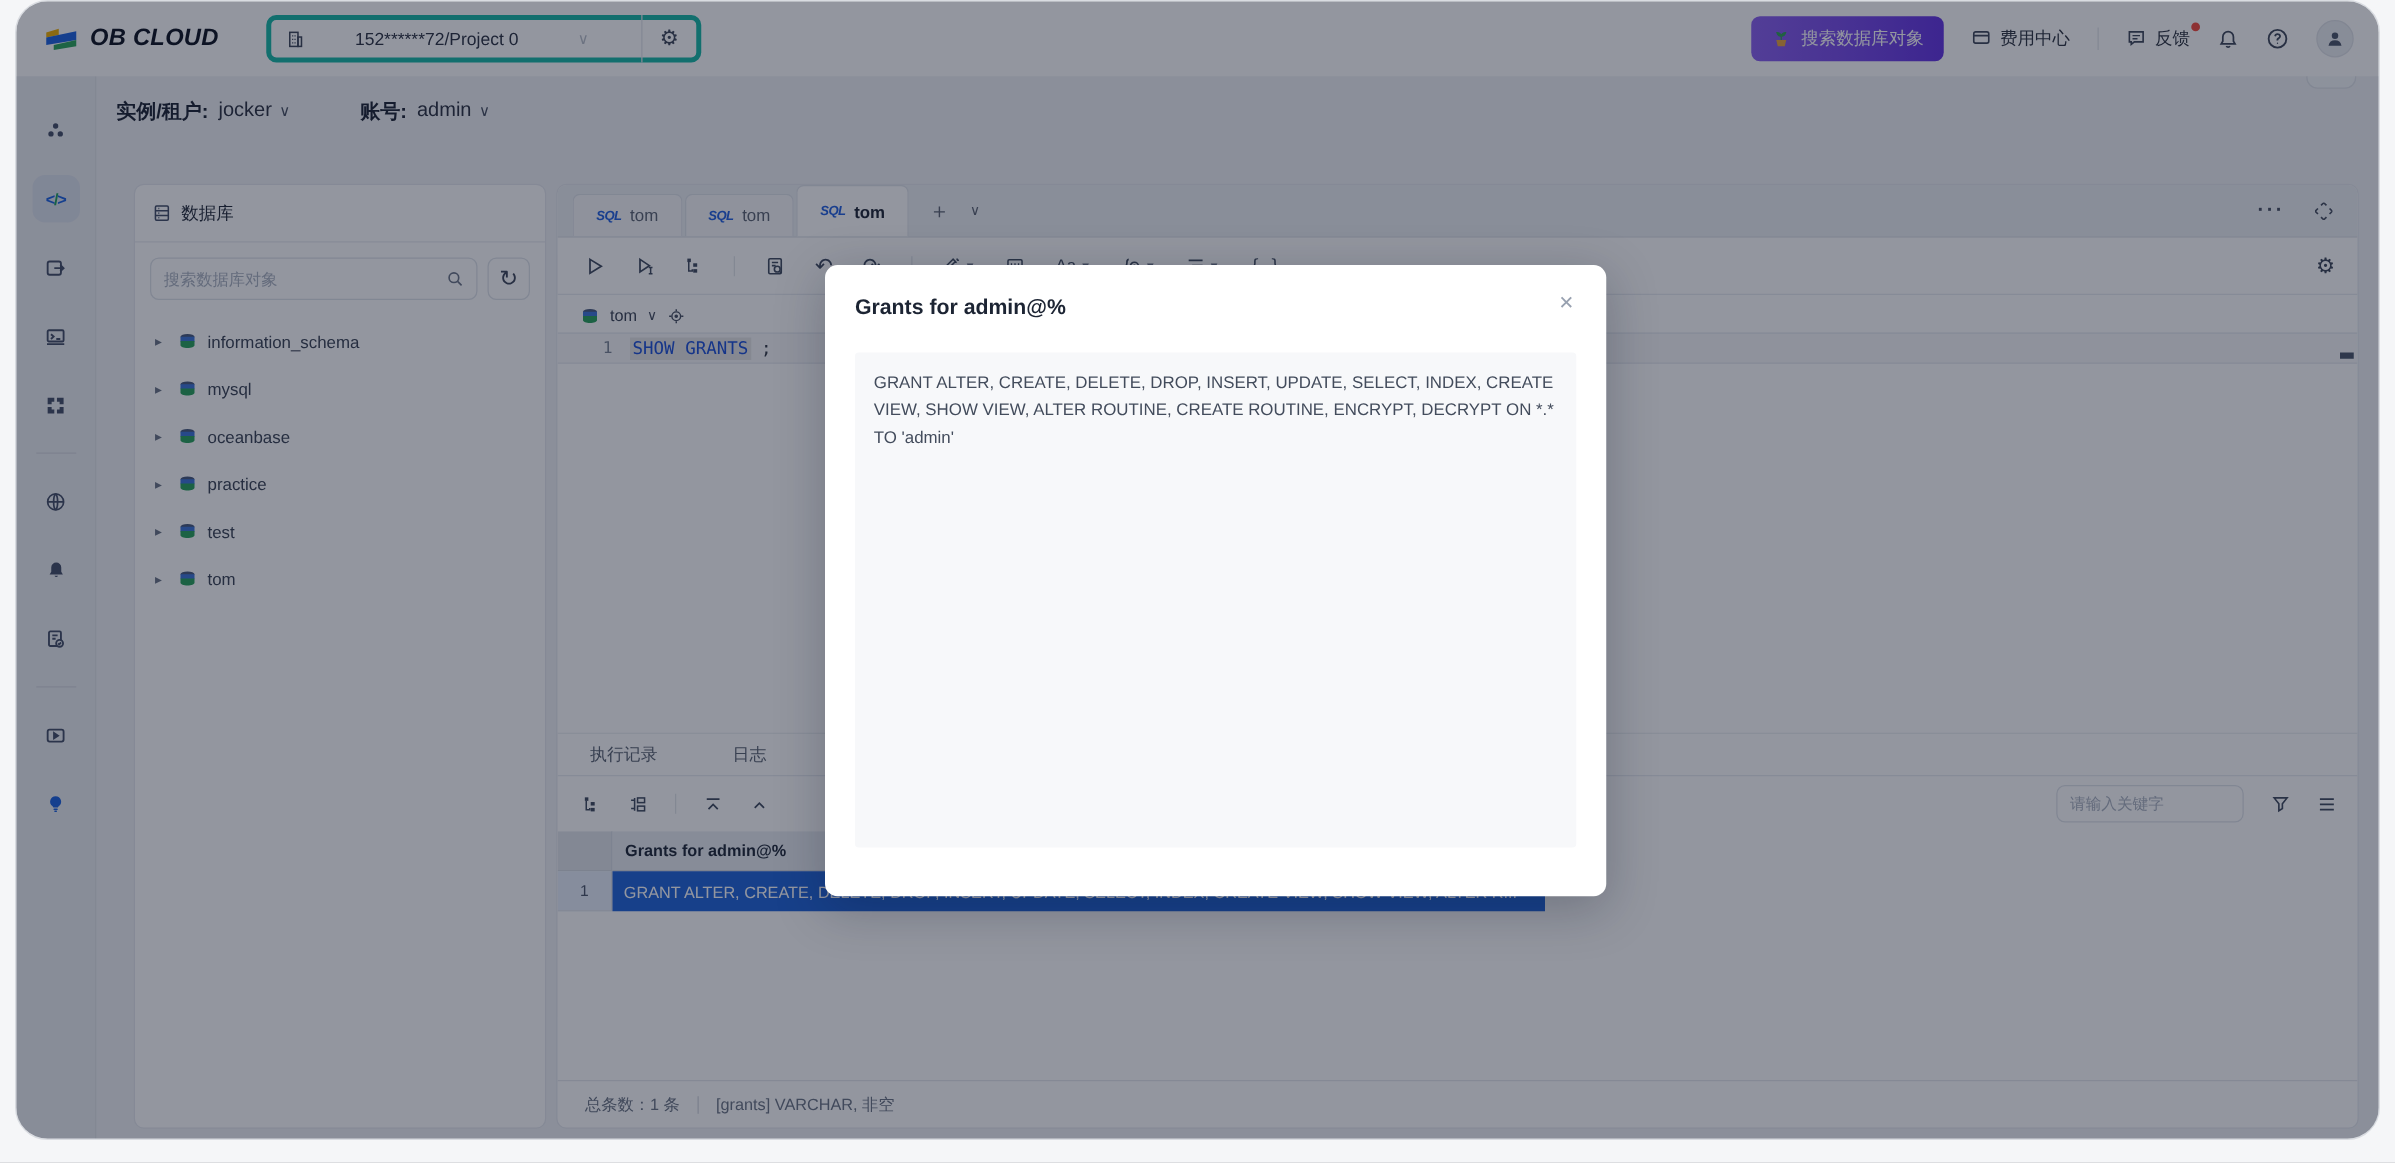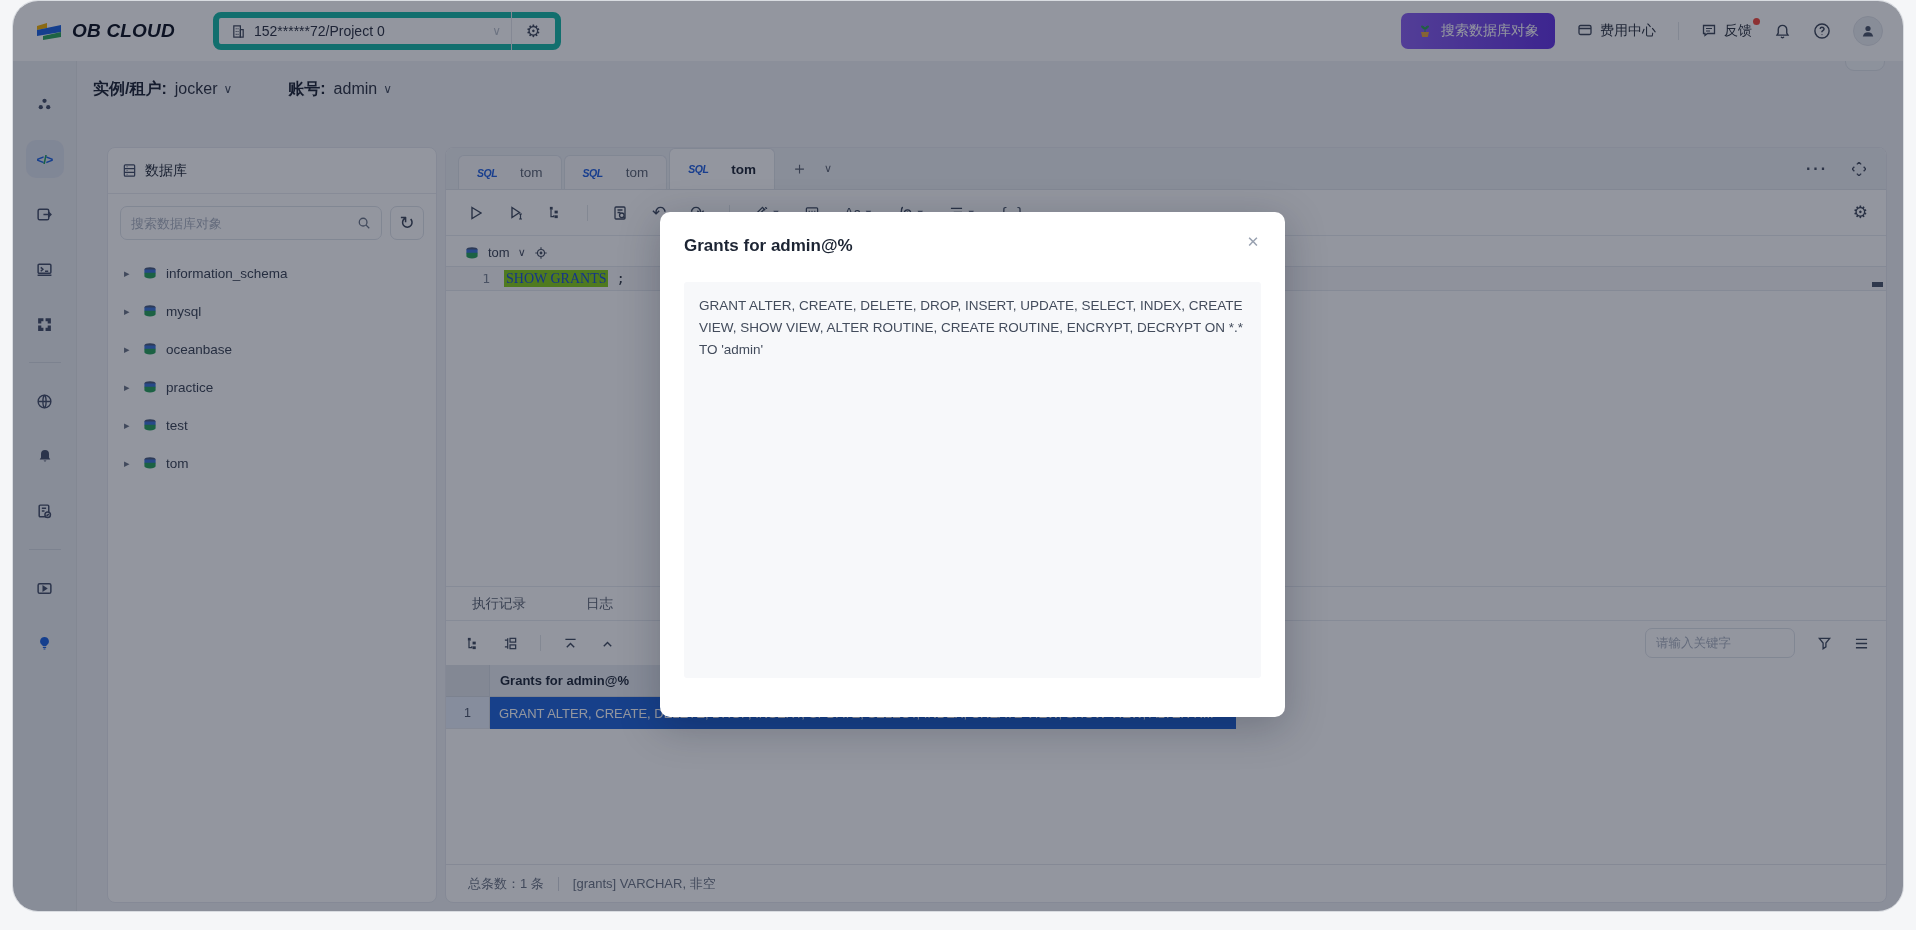--- a/index.html
+++ b/index.html
@@ -6,22 +6,22 @@
   html,body { width:1916px; height:930px; overflow:hidden; background:#f5f6f8;
     font-family:"Liberation Sans","DejaVu Sans",sans-serif; }
   .app { position:absolute; left:12px; right:12px; top:0; height:912px;
     background:#f1f3f6; border:1px solid #d9dce1; border-radius:26px; overflow:hidden; }
 
   
   .topbar { position:absolute; left:0; right:0; top:0; height:60px; background:#fff;
     display:flex; align-items:center; padding:0 20px 0 22px; z-index:2; }
   .logo-wrap { display:flex; align-items:center; gap:9px; }
   .logo-text { font-size:19px; font-weight:800; font-style:italic; color:#0c1220; letter-spacing:.2px; }
-  .proj-select { margin-left:38px; height:38px; width:348px; border:6px solid #14b8a6; border-radius:8px;
-    display:flex; align-items:center; padding:0 0 0 12px; color:#2a3040; font-size:14px; background:#fff; }
+  .proj-select { margin-left:38px; height:38px; width:348px; border:4px solid #14b8a6; border-radius:8px;
+    display:flex; align-items:center; padding:0 0 0 12px; color:#2a3040; font-size:14px; background:#fff;gap:32px; }
   .proj-select .val { flex:0 0 auto; margin-left:8px; }
   .proj-select .chev { margin-left:auto; color:#b9bfc9; font-size:12px; padding-right:10px; }
   .proj-gear { width:44px; height:38px; border-left:1px solid #e3e6ec; display:flex; align-items:center;
     justify-content:center; color:#3c4558; font-size:17px; }
   .top-right { margin-left:auto; display:flex; align-items:center; gap:22px; }
   .survey-btn { height:36px; border:none; border-radius:7px; padding:0 16px; display:flex; align-items:center; gap:8px;
     background:linear-gradient(90deg,#8a5ff0,#6232e2); color:#fff; font-size:14px; cursor:pointer; }
   .top-item { display:flex; align-items:flex-start; gap:7px; color:#2c3340; font-size:14px; position:relative; }
   .vdiv { width:1px; height:18px; background:#e2e5ea; }
   .red-dot { position:absolute; top:-4px; right:-8px; width:7px; height:7px; border-radius:50%; background:#f5483b; }
@@ -67,21 +67,21 @@
   .tree-item { height:38px; display:flex; align-items:center; gap:8px; padding-left:10px; font-size:13.5px;
     color:#3a4354; border-radius:6px; cursor:pointer; }
   .tw { color:#6a7486; font-size:11px; width:10px; }
 
   .workspace { position:absolute; left:432px; top:146px; right:16px; bottom:8px; background:#fff;
     border:1px solid #e5e8ee; border-radius:8px; display:flex; flex-direction:column; overflow:hidden; }
 
   
   .tabbar { height:42px; background:#edf0f4; border-bottom:1px solid #e0e4ea; display:flex; align-items:flex-end;
     padding-left:12px; position:relative; flex:0 0 auto; }
-  .ws-tab { height:34px; display:flex; align-items:center; gap:23px; padding:0 18px; font-size:13.5px; color:#5b6372;
+  .ws-tab { height:34px; display:flex; align-items:center; gap:7px; padding:0 18px; font-size:13.5px; color:#5b6372;
     background:rgba(255,255,255,.55); border:1px solid #dfe3ea; border-bottom:none; border-radius:6px 6px 0 0;
     margin-right:2px; cursor:pointer; }
   .ws-tab.active { height:41px; background:#fff; color:#1c2433; font-weight:700; }
   .sql-badge { color:#2160e0; font-weight:800; font-size:10.5px; font-style:italic; letter-spacing:-.5px; }
   .tab-plus { margin-left:14px; margin-bottom:9px; color:#5b6372; font-size:17px; display:flex; gap:16px; align-items:center; }
   .tab-plus .chev { font-size:11px; color:#5b6372; }
   .tabbar-right { position:absolute; right:20px; bottom:11px; display:flex; gap:24px; color:#454e60; align-items:center; }
 
   
   .edit-toolbar { height:46px; border-bottom:1px solid #e8ebf0; display:flex; align-items:center; gap:24px;
@@ -93,21 +93,21 @@
   .toolbar-gear { position:absolute; right:18px; color:#3c4558; font-size:17px; }
 
   
   .editor { flex:1 1 auto; position:relative; background:#fff; }
   .db-sel-row { display:flex; align-items:center; gap:8px; padding:9px 0 6px 18px; font-size:13px; color:#3a4354; }
   .db-sel-row .chev { font-size:11px; color:#454e60; }
   .code-line { position:relative; height:25px; display:flex; align-items:center;
     background:#f7f8fa; border-top:1px solid #e6e9ef; border-bottom:1px solid #e6e9ef; }
   .gutter { width:58px; text-align:right; font-family:"DejaVu Sans Mono",monospace; font-size:13px; color:#7a8494; padding-right:14px; }
   .code { font-family:"DejaVu Sans Mono",monospace; font-size:14px; }
-  .kw { color:#1b4fd8; background:#84cc16; padding:1px 2px;font-family:Liberation Serif, serif; }
+  .kw { color:#1b4fd8; background:#e5e5e5; padding:1px 2px; }
   .semi { color:#333a46; margin-left:8px; }
   .ovr-mark { position:absolute; right:3px; top:46px; width:11px; height:5px; background:#4a5568; }
 
   
   .results { flex:0 0 316px; display:flex; flex-direction:column; border-top:1px solid #e8ebf0; }
   .res-tabs { height:34px; border-bottom:1px solid #e8ebf0; display:flex; align-items:center; gap:60px;
     padding-left:26px; font-size:13.5px; color:#5a6372; flex:0 0 auto; }
   .res-toolbar { height:44px; display:flex; align-items:center; gap:22px; padding-left:20px; color:#3f4a5e; position:relative; flex:0 0 auto; }
   .res-right { position:absolute; right:17px; display:flex; align-items:center; gap:22px; }
   .kw-search { height:30px; width:150px; border:1px solid #dfe3ea; border-radius:7px; display:flex; align-items:center; overflow:hidden; }

